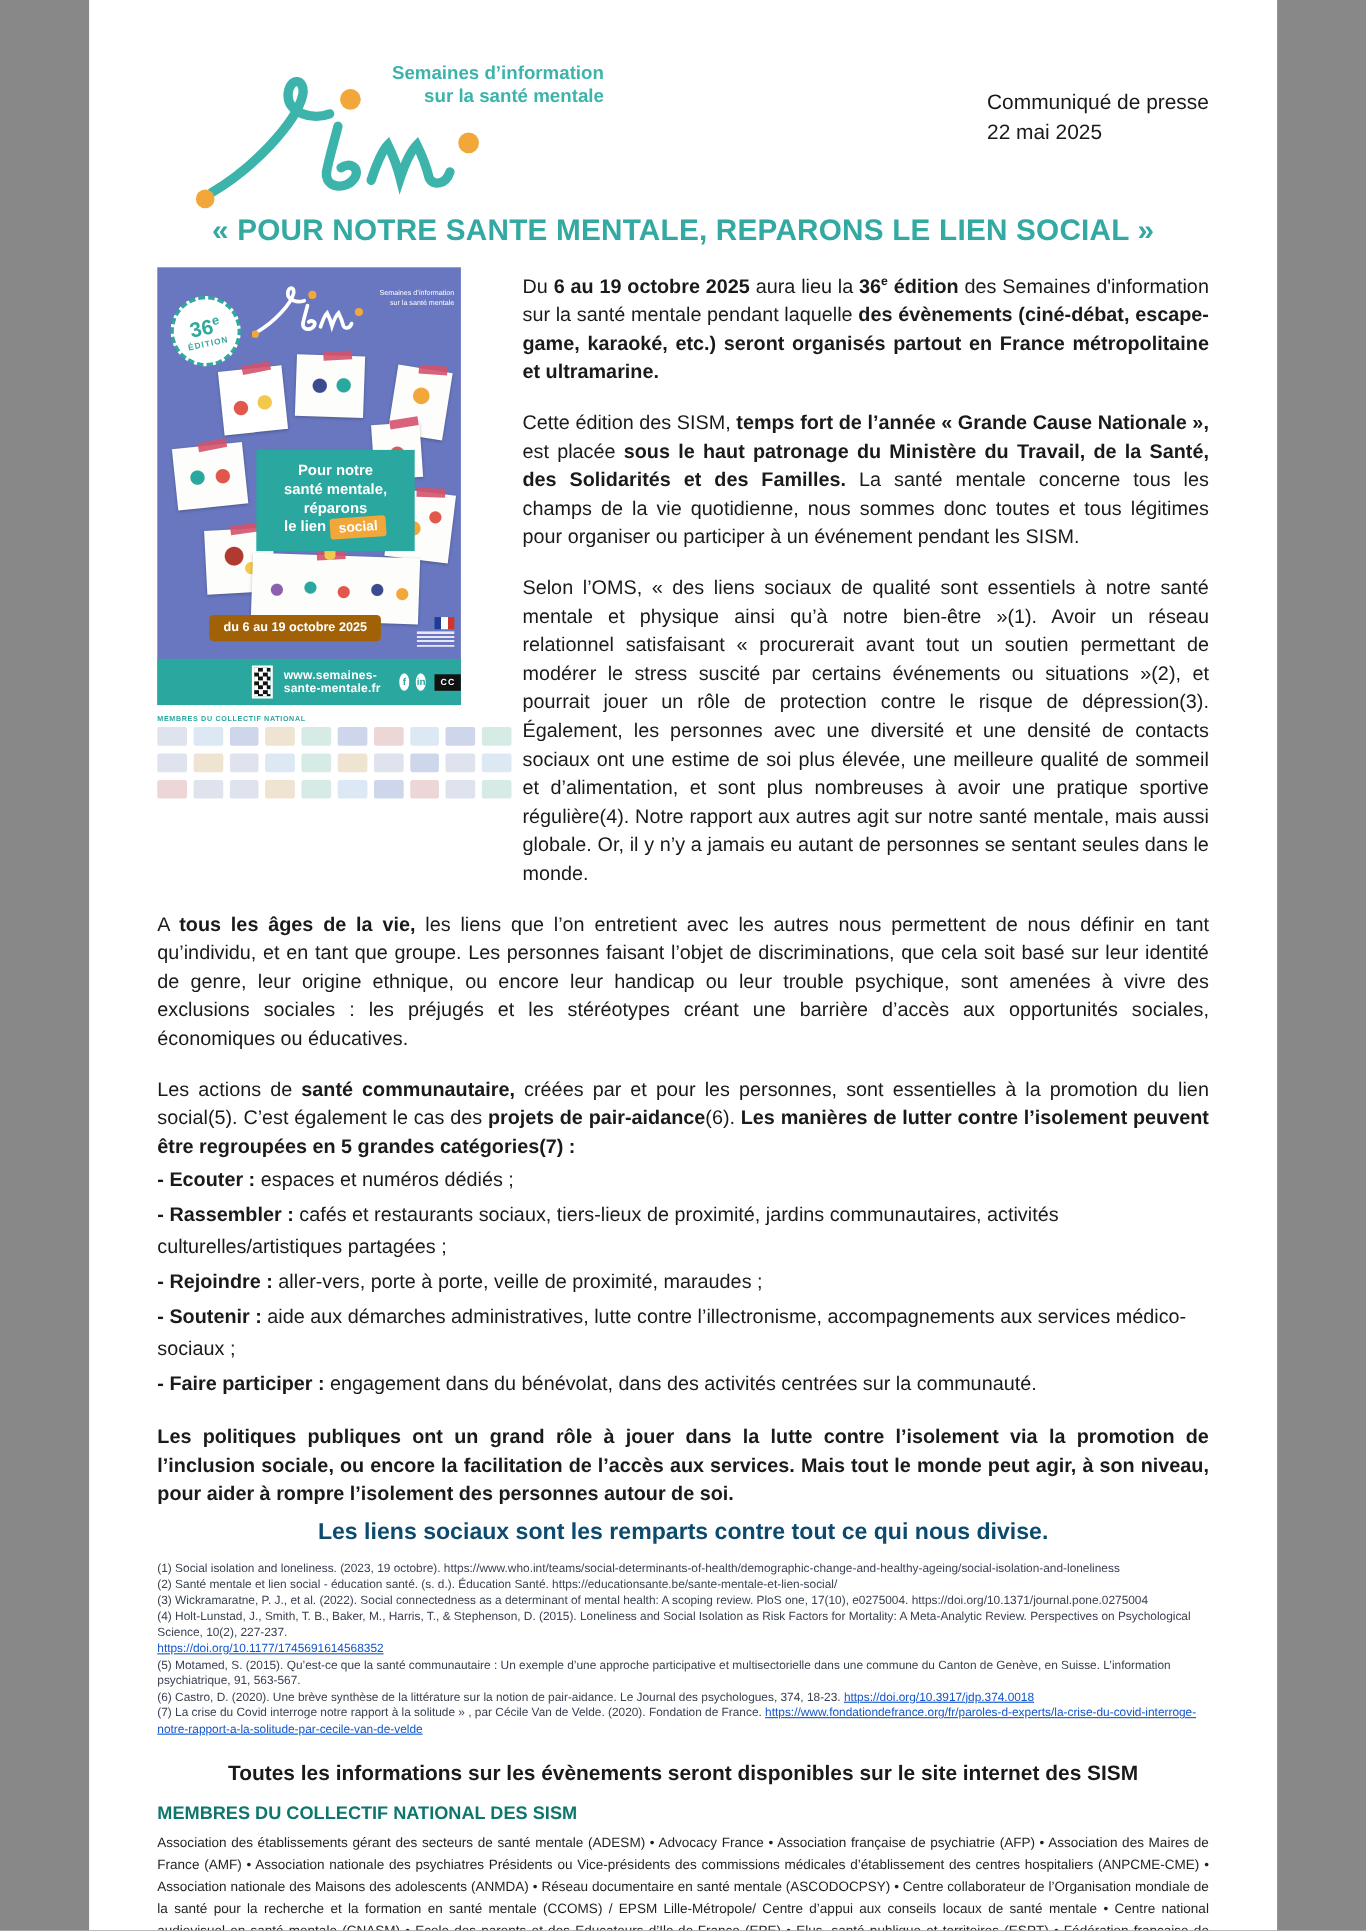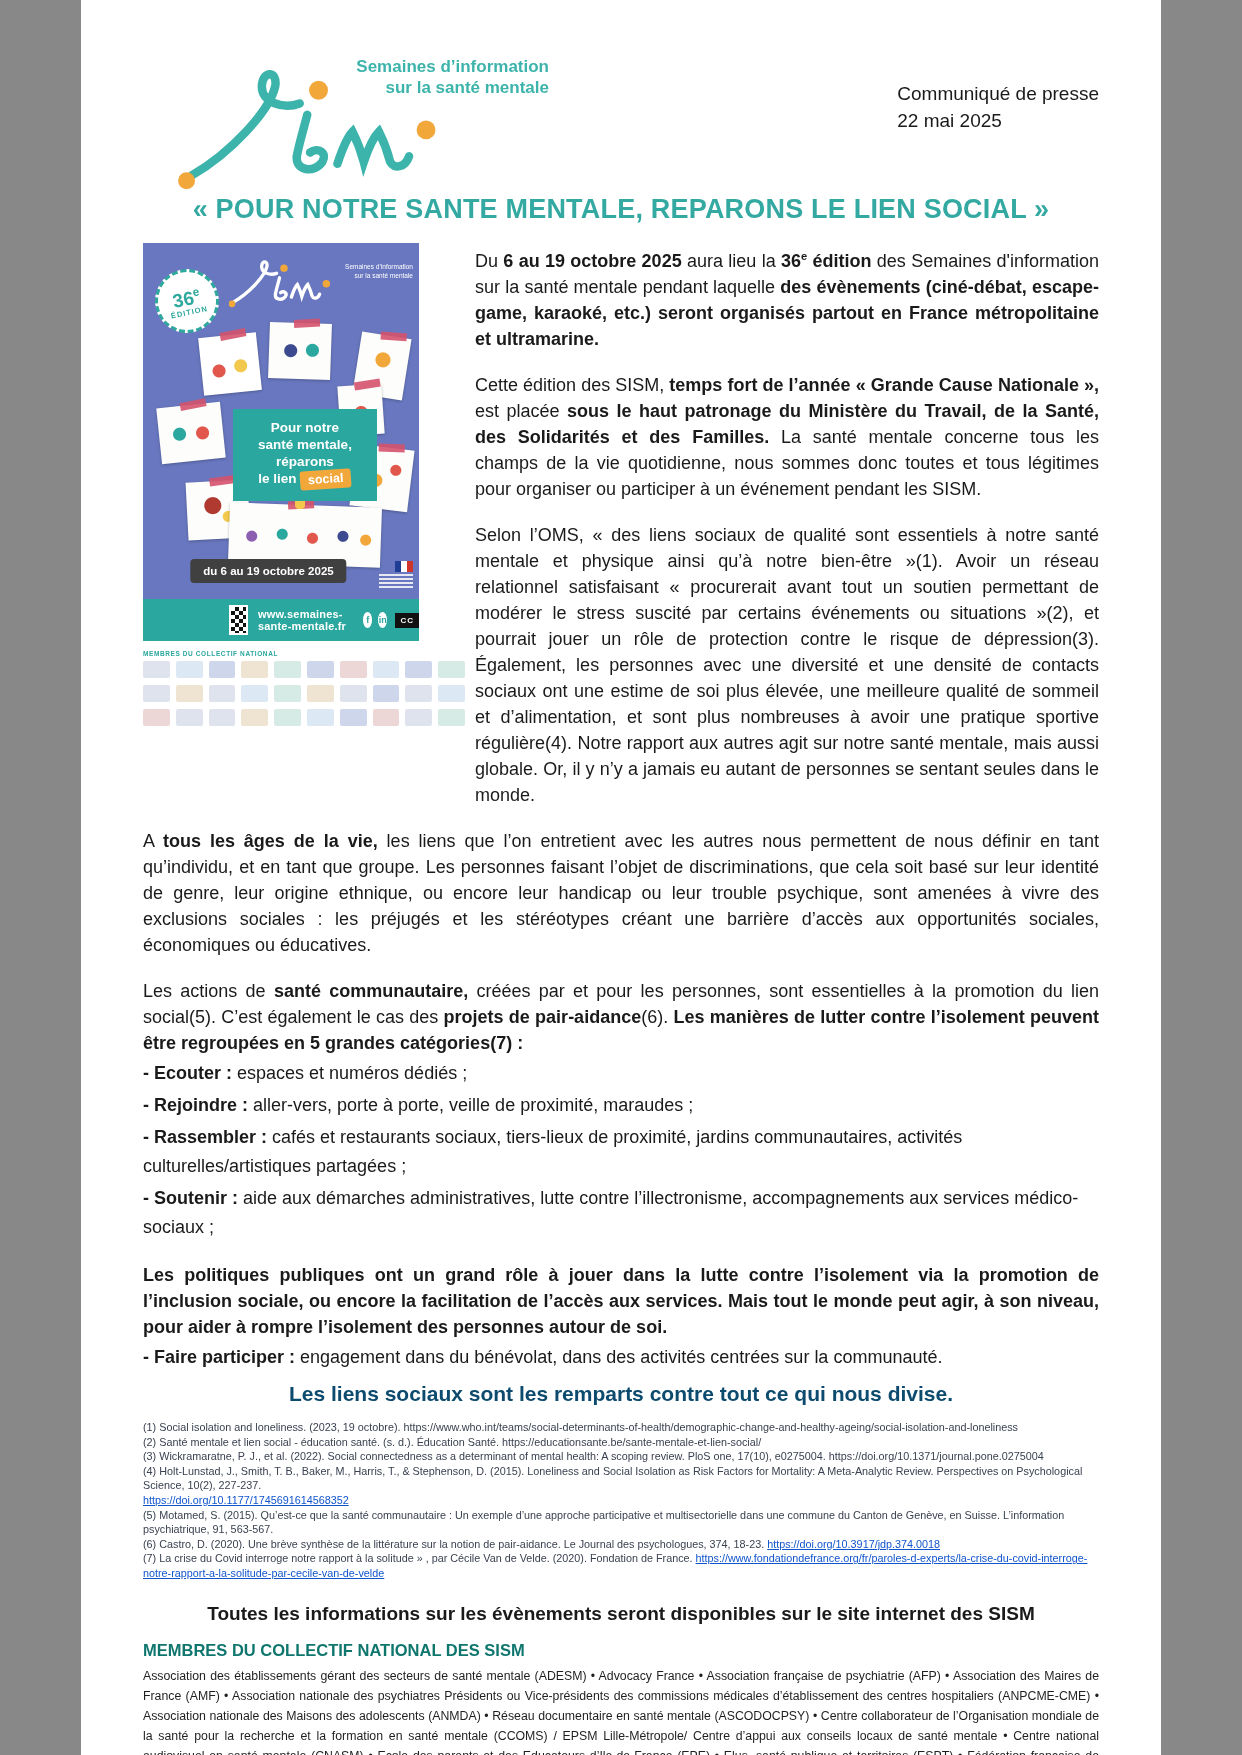--- a/index.html
+++ b/index.html
@@ -61,21 +61,21 @@
   .ph7{left:44px;top:238px;width:62px;height:58px;transform:rotate(-3deg);
        background-image:radial-gradient(circle at 42% 42%,#b03a30 8px,transparent 9px),radial-gradient(circle at 66% 62%,#f2c94c 5px,transparent 6px);}
   .phw{left:86px;top:262px;width:152px;height:60px;transform:rotate(2deg);
        background-image:radial-gradient(circle at 15% 55%,#8d5fb0 5px,transparent 6px),radial-gradient(circle at 35% 50%,#2aa79e 5px,transparent 6px),radial-gradient(circle at 55% 55%,#e2574c 5px,transparent 6px),radial-gradient(circle at 75% 50%,#3c4a8f 5px,transparent 6px),radial-gradient(circle at 90% 55%,#f2a73b 5px,transparent 6px);}
   .slogan{position:absolute;left:90px;top:166px;width:132px;background:#2aa79e;color:#fff;z-index:3;
           padding:10px 6px 12px;text-align:center;font-weight:bold;font-size:13.5px;line-height:17px;}
   .socialtag{display:inline-block;background:#f2a73b;color:#fff;padding:1px 8px;border-radius:3px;
              transform:rotate(-4deg);font-size:12.5px;}
   .figure{position:absolute;left:152px;top:246px;width:10px;height:20px;background:#f2c94c;border-radius:4px;z-index:2;}
   .figure::before{content:"";position:absolute;top:-8px;left:1px;width:8px;height:8px;border-radius:50%;background:#f2c94c;}
-  .datebanner{position:absolute;left:50%;top:316px;transform:translateX(-58%);background:#404040;color:#fff;
+  .datebanner{position:absolute;left:50%;top:316px;transform:translateX(-58%);background:#a16207;color:#fff;
               font-weight:bold;font-size:11.5px;padding:6px 13px;border-radius:4px;white-space:nowrap;z-index:3;}
   .ministry{position:absolute;right:6px;top:318px;width:34px;z-index:2;}
   .ministry .flag{display:block;width:18px;height:11px;margin-left:auto;
        background:linear-gradient(90deg,#1f3d94 33%,#fff 33% 66%,#d0352b 66%);}
   .ministry .bars{display:block;margin-top:2px;height:14px;
        background:repeating-linear-gradient(#e8e8f2 0 2px,transparent 2px 4px);}
   .pbar{position:absolute;left:0;right:0;bottom:0;height:42px;background:#2aa79e;display:flex;align-items:center;z-index:4;}
   .qr{width:26px;height:26px;margin-left:86px;background:
       conic-gradient(#111 25%,#fff 0 50%,#111 0 75%,#fff 0);background-size:8px 8px;border:2px solid #fff;}
   .purl{color:#fff;font-weight:bold;font-size:11px;margin-left:10px;letter-spacing:.2px;}
@@ -228,25 +228,25 @@
     <div class="rightcol">
       <p class="para first"><span>Du </span><span class="b">6 au 19 octobre 2025</span><span> aura lieu la </span><span class="b">36</span><sup class="b">e</sup><span class="b"> édition</span><span> des Semaines d'information sur la santé mentale pendant laquelle </span><span class="b">des évènements (ciné-débat, escape-game, karaoké, etc.) seront organisés partout en France métropolitaine et ultramarine.</span></p>
       <p class="para"><span>Cette édition des SISM, </span><span class="b">temps fort de l’année « Grande Cause Nationale »,</span><span> est placée </span><span class="b">sous le haut patronage du Ministère du Travail, de la Santé, des Solidarités et des Familles.</span><span> La santé mentale concerne tous les champs de la vie quotidienne, nous sommes donc toutes et tous légitimes pour organiser ou participer à un événement pendant les SISM.</span></p>
       <p class="para"><span>Selon l’OMS, « des liens sociaux de qualité sont essentiels à notre santé mentale et physique ainsi qu’à notre bien-être »(1). Avoir un réseau relationnel satisfaisant « procurerait avant tout un soutien permettant de modérer le stress suscité par certains événements ou situations »(2), et pourrait jouer un rôle de protection contre le risque de dépression(3). Également, les personnes avec une diversité et une densité de contacts sociaux ont une estime de soi plus élevée, une meilleure qualité de sommeil et d’alimentation, et sont plus nombreuses à avoir une pratique sportive régulière(4). Notre rapport aux autres agit sur notre santé mentale, mais aussi globale. Or, il y n’y a jamais eu autant de personnes se sentant seules dans le monde.</span></p>
     </div>
   </div>
 
   <p class="para"><span>A </span><span class="b">tous les âges de la vie,</span><span> les liens que l’on entretient avec les autres nous permettent de nous définir en tant qu’individu, et en tant que groupe. Les personnes faisant l’objet de discriminations, que cela soit basé sur leur identité de genre, leur origine ethnique, ou encore leur handicap ou leur trouble psychique, sont amenées à vivre des exclusions sociales : les préjugés et les stéréotypes créant une barrière d’accès aux opportunités sociales, économiques ou éducatives.</span></p>
   <p class="para"><span>Les actions de </span><span class="b">santé communautaire,</span><span> créées par et pour les personnes, sont essentielles à la promotion du lien social(5). C’est également le cas des </span><span class="b">projets de pair-aidance</span><span>(6). </span><span class="b">Les manières de lutter contre l’isolement peuvent être regroupées en 5 grandes catégories(7) :</span></p>
   <p class="para bullet"><span class="b">- Ecouter :</span><span> espaces et numéros dédiés ;</span></p>
+  <p class="para bullet"><span class="b">- Rassembler :</span><span> cafés et restaurants sociaux, tiers-lieux de proximité, jardins communautaires, activités culturelles/artistiques partagées ;</span></p>
   <p class="para bullet"><span class="b">- Rejoindre :</span><span> aller-vers, porte à porte, veille de proximité, maraudes ;</span></p>
-  <p class="para bullet"><span class="b">- Rassembler :</span><span> cafés et restaurants sociaux, tiers-lieux de proximité, jardins communautaires, activités culturelles/artistiques partagées ;</span></p>
   <p class="para bullet"><span class="b">- Soutenir :</span><span> aide aux démarches administratives, lutte contre l’illectronisme, accompagnements aux services médico-sociaux ;</span></p>
+  <p class="para bullet"><span class="b">- Faire participer :</span><span> engagement dans du bénévolat, dans des activités centrées sur la communauté.</span></p>
   <p class="para boldpara"><span class="b">Les politiques publiques ont un grand rôle à jouer dans la lutte contre l’isolement via la promotion de l’inclusion sociale, ou encore la facilitation de l’accès aux services. Mais tout le monde peut agir, à son niveau, pour aider à rompre l’isolement des personnes autour de soi.</span></p>
-  <p class="para bullet"><span class="b">- Faire participer :</span><span> engagement dans du bénévolat, dans des activités centrées sur la communauté.</span></p>
   <p class="statement">Les liens sociaux sont les remparts contre tout ce qui nous divise.</p>
 
   <div class="footnotes">
     <div><span>(1) Social isolation and loneliness. (2023, 19 octobre). https://www.who.int/teams/social-determinants-of-health/demographic-change-and-healthy-ageing/social-isolation-and-loneliness</span></div>
     <div><span>(2) Santé mentale et lien social - éducation santé. (s. d.). Éducation Santé. https://educationsante.be/sante-mentale-et-lien-social/</span></div>
     <div><span>(3) Wickramaratne, P. J., et al. (2022). Social connectedness as a determinant of mental health: A scoping review. PloS one, 17(10), e0275004. https://doi.org/10.1371/journal.pone.0275004</span></div>
     <div><span>(4) Holt-Lunstad, J., Smith, T. B., Baker, M., Harris, T., &amp; Stephenson, D. (2015). Loneliness and Social Isolation as Risk Factors for Mortality: A Meta-Analytic Review. Perspectives on Psychological Science, 10(2), 227-237.</span></div>
     <div><span class="lnk">https://doi.org/10.1177/1745691614568352</span></div>
     <div><span>(5) Motamed, S. (2015). Qu’est-ce que la santé communautaire : Un exemple d’une approche participative et multisectorielle dans une commune du Canton de Genève, en Suisse. L’information psychiatrique, 91, 563-567.</span></div>
     <div><span>(6) Castro, D. (2020). Une brève synthèse de la littérature sur la notion de pair-aidance. Le Journal des psychologues, 374, 18-23. </span><span class="lnk">https://doi.org/10.3917/jdp.374.0018</span></div>

